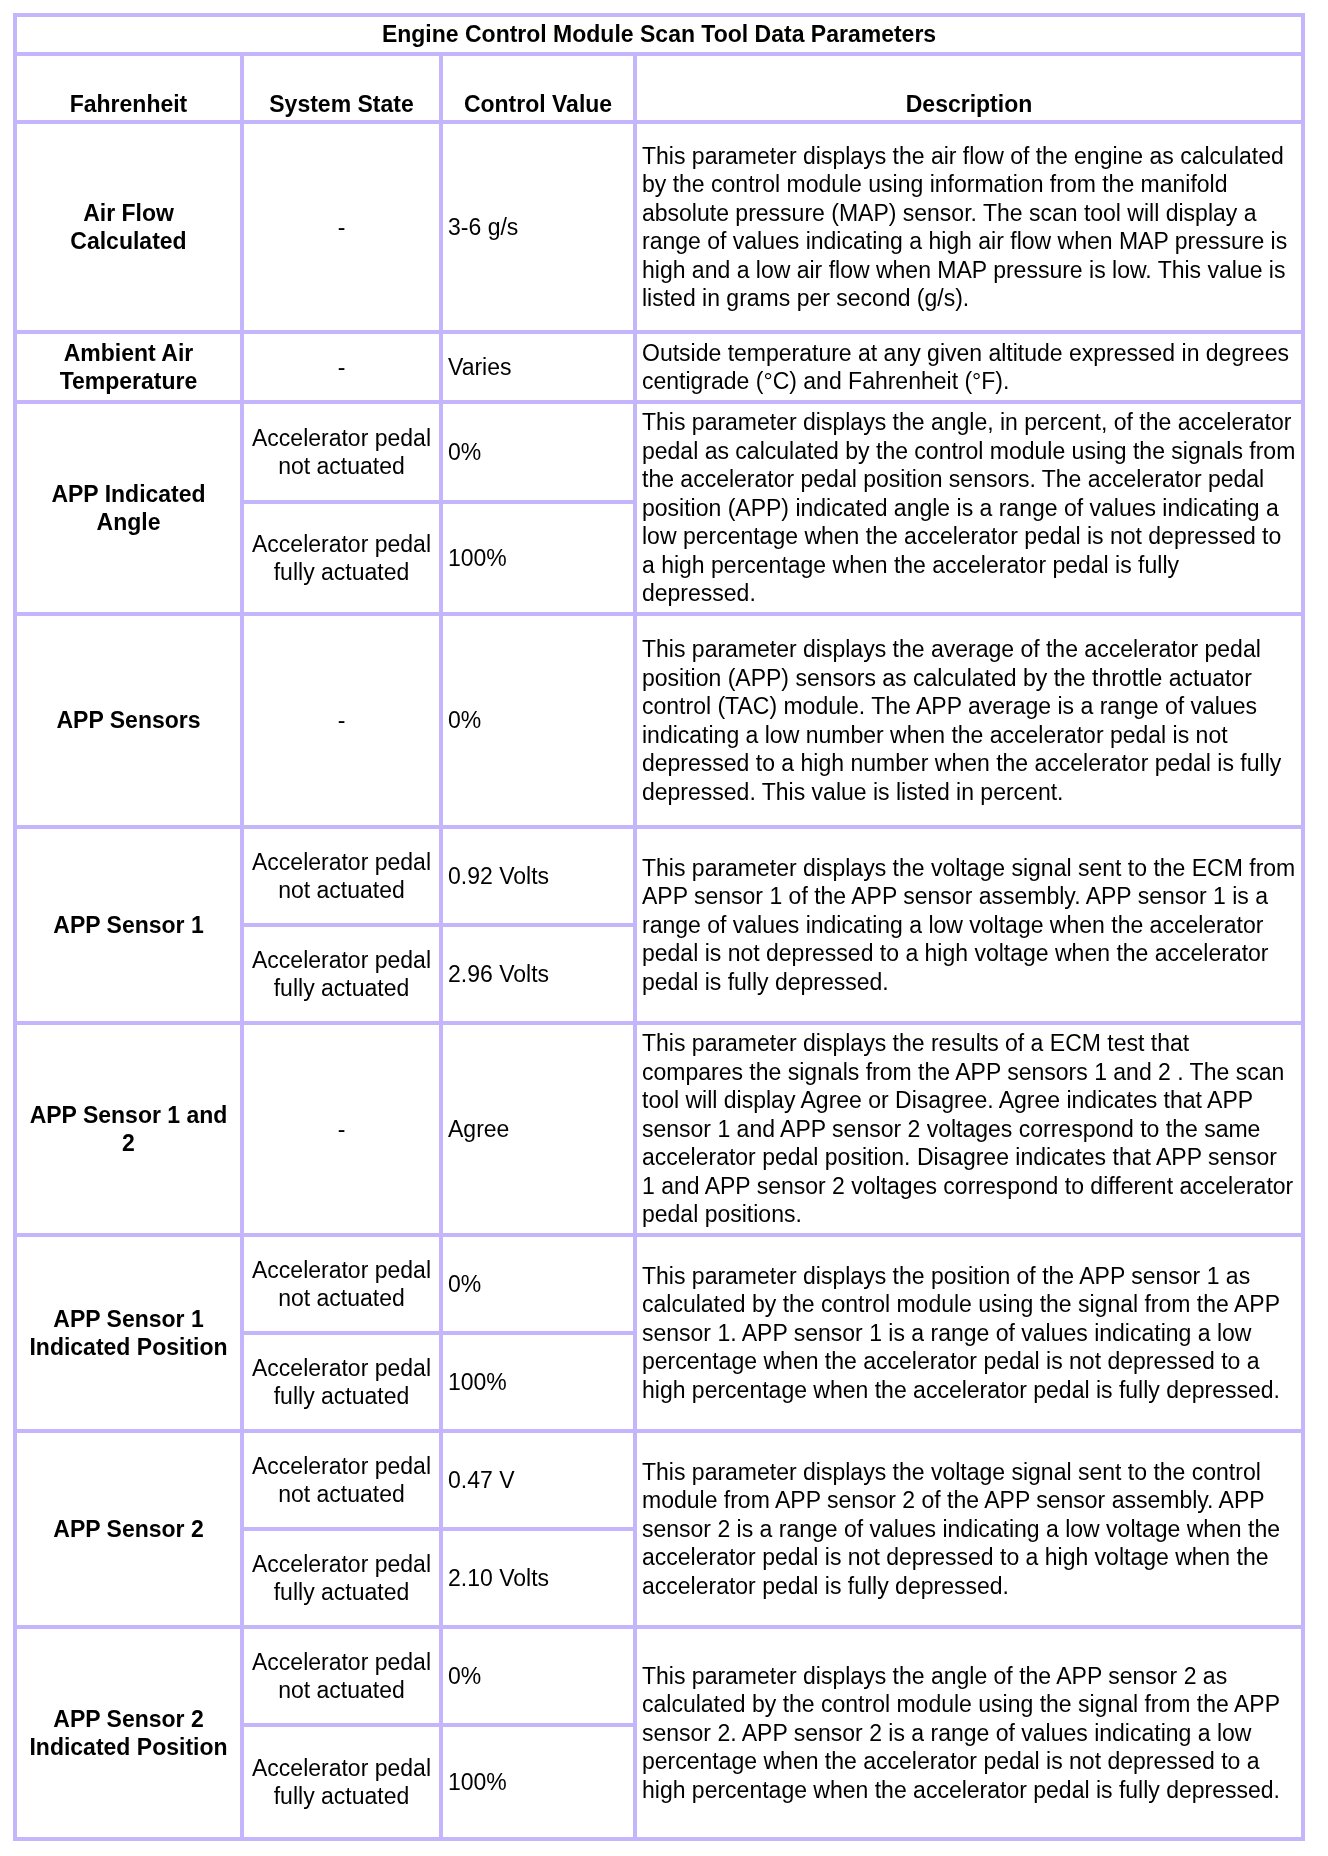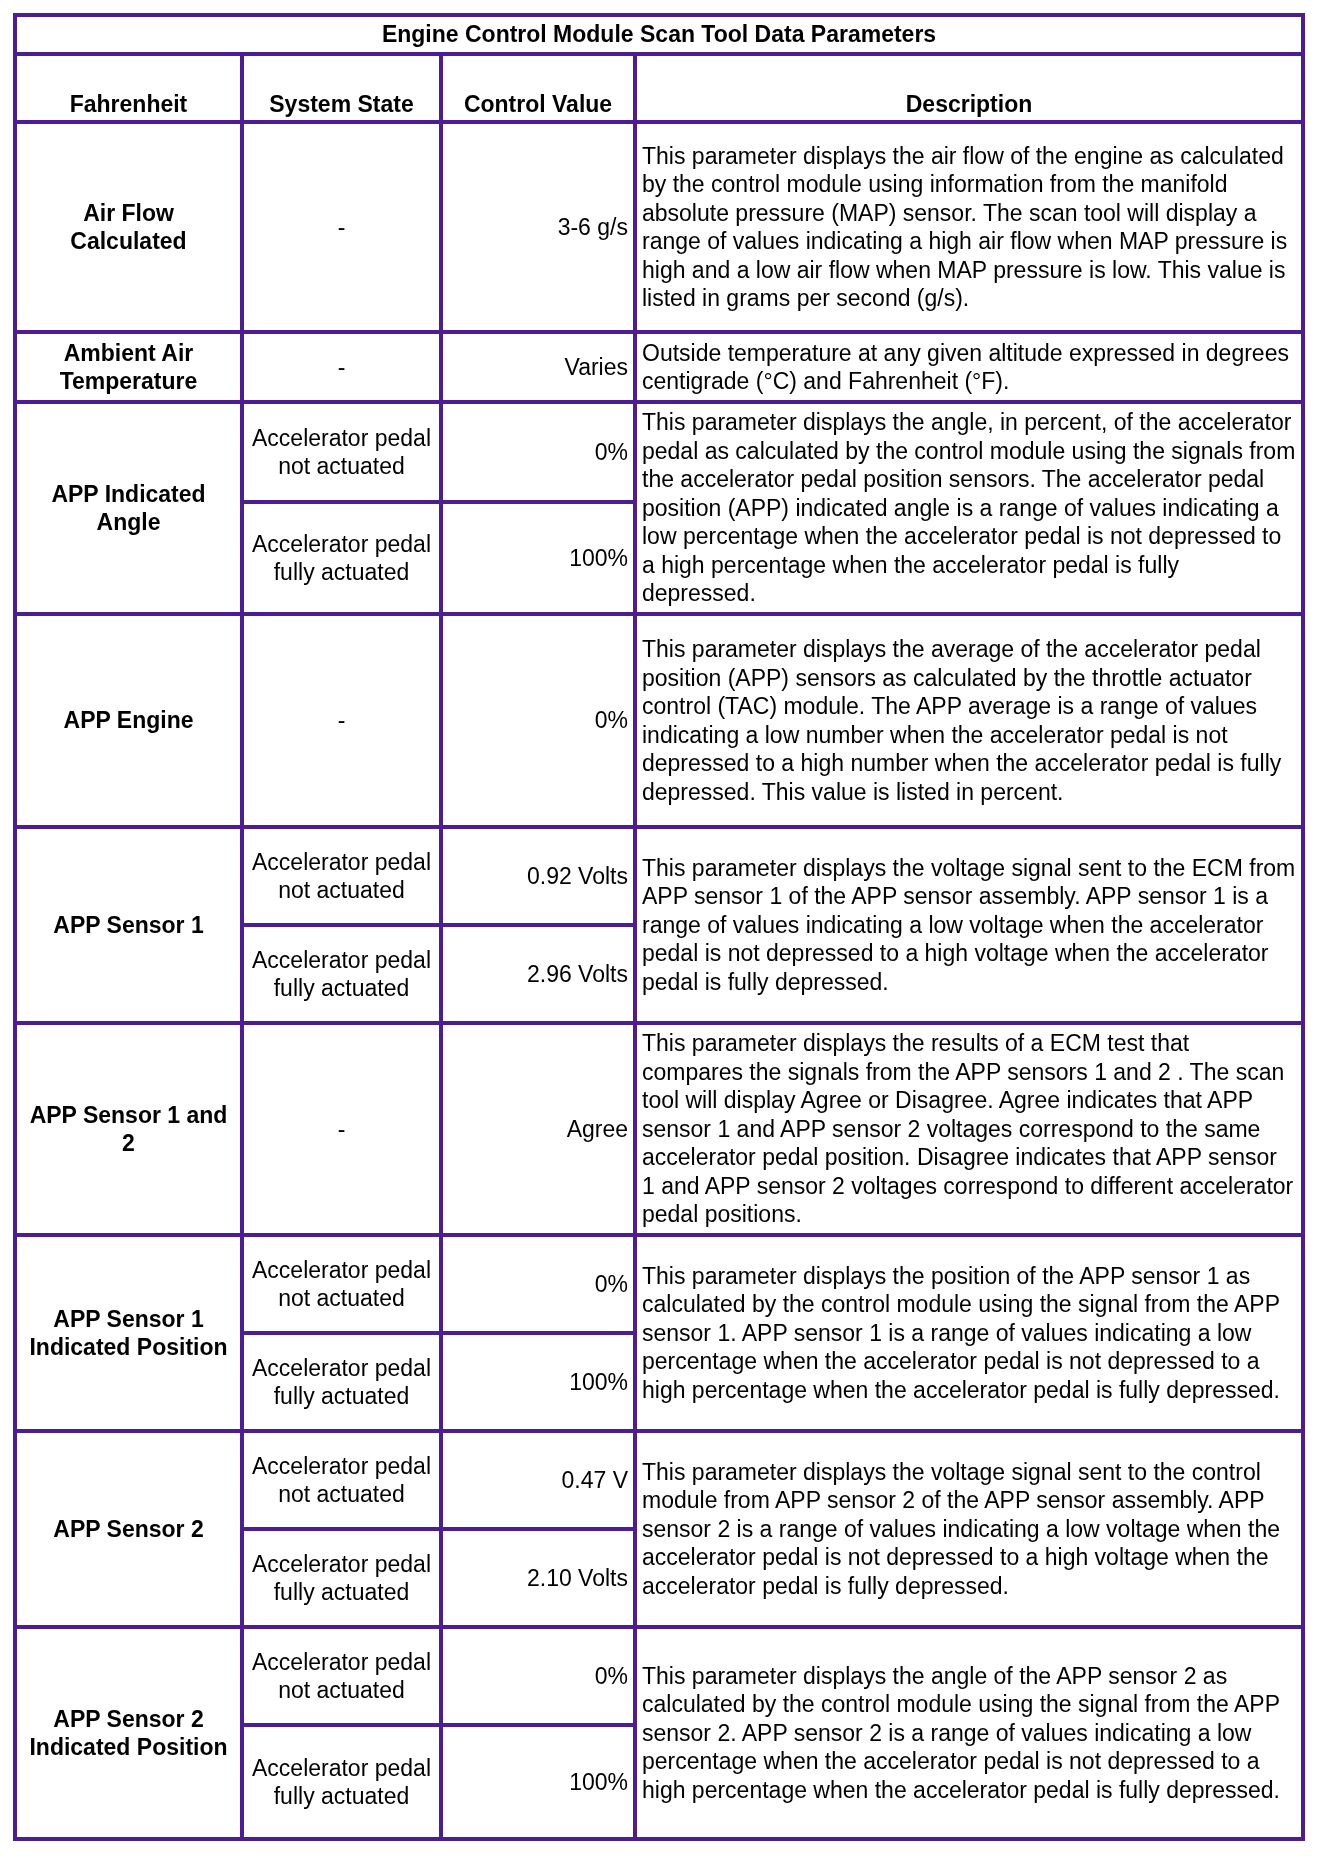--- a/index.html
+++ b/index.html
@@ -5,28 +5,28 @@
   html, body { margin: 0; padding: 0; background: #ffffff; }
   body { width: 1328px; height: 1856px; position: relative; overflow: hidden;
          font-family: "Liberation Sans", sans-serif; color: #000; }
   table.ecm {
     position: absolute; left: 13px; top: 13px;
     width: 1288px; border-collapse: collapse;
     table-layout: fixed;
     font-size: 23px; line-height: 28.5px;
   }
   table.ecm td, table.ecm th {
-    border: 4px solid #4c1d95; padding: 0 5px; vertical-align: middle;
+    border: 4px solid #c4b5fd; padding: 0 5px; vertical-align: middle;
   }
   table.ecm th { font-weight: bold; text-align: center; vertical-align: bottom; padding-bottom: 2px; }
   tr.title-row th { height: 35px; vertical-align: middle; padding: 0; }
   tr.header-row th { height: 62px; }
   td.param { text-align: center; padding-left: 3px; font-weight: bold; }
   td.state { text-align: center; }
-  td.value { text-align: right; }
+  td.value { text-align: left; }
   td.desc { text-align: left; padding-left: 5px; padding-right: 4px; vertical-align: middle; }
   col.c1 { width: 227px; }
   col.c2 { width: 199px; }
   col.c3 { width: 194px; }
   col.c4 { width: 668px; }
 </style>
 </head>
 <body>
 
 <table class="ecm">
@@ -68,21 +68,21 @@
       <td class="state">Accelerator pedal not actuated</td>
       <td class="value">0%</td>
       <td class="desc" rowspan="2">This parameter displays the angle, in percent, of the accelerator pedal as calculated by the control module using the signals from the accelerator pedal position sensors. The accelerator pedal position (APP) indicated angle is a range of values indicating a low percentage when the accelerator pedal is not depressed to a high percentage when the accelerator pedal is fully depressed.</td>
     </tr>
     <tr style="height:112px">
       <td class="state">Accelerator pedal fully actuated</td>
       <td class="value">100%</td>
     </tr>
 
     <tr style="height:213px">
-      <td class="param">APP Engine</td>
+      <td class="param">APP Sensors</td>
       <td class="state">-</td>
       <td class="value">0%</td>
       <td class="desc">This parameter displays the average of the accelerator pedal position (APP) sensors as calculated by the throttle actuator control (TAC) module. The APP average is a range of values indicating a low number when the accelerator pedal is not depressed to a high number when the accelerator pedal is fully depressed. This value is listed in percent.</td>
     </tr>
 
     <tr style="height:98px">
       <td class="param" rowspan="2">APP Sensor 1</td>
       <td class="state">Accelerator pedal not actuated</td>
       <td class="value">0.92 Volts</td>
       <td class="desc" rowspan="2">This parameter displays the voltage signal sent to the ECM from APP sensor 1 of the APP sensor assembly. APP sensor 1 is a range of values indicating a low voltage when the accelerator pedal is not depressed to a high voltage when the accelerator pedal is fully depressed.</td>

